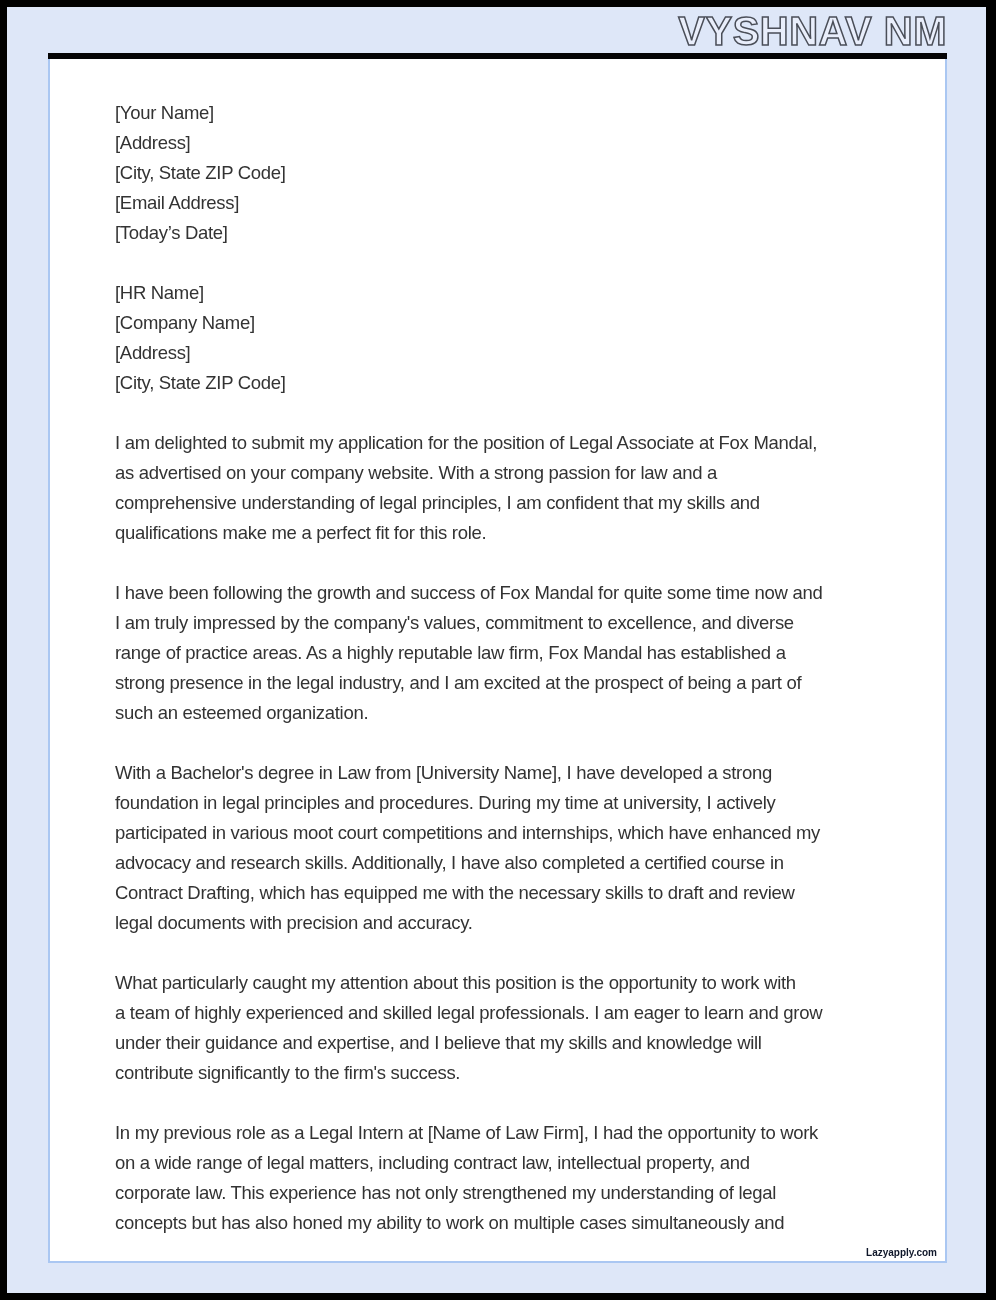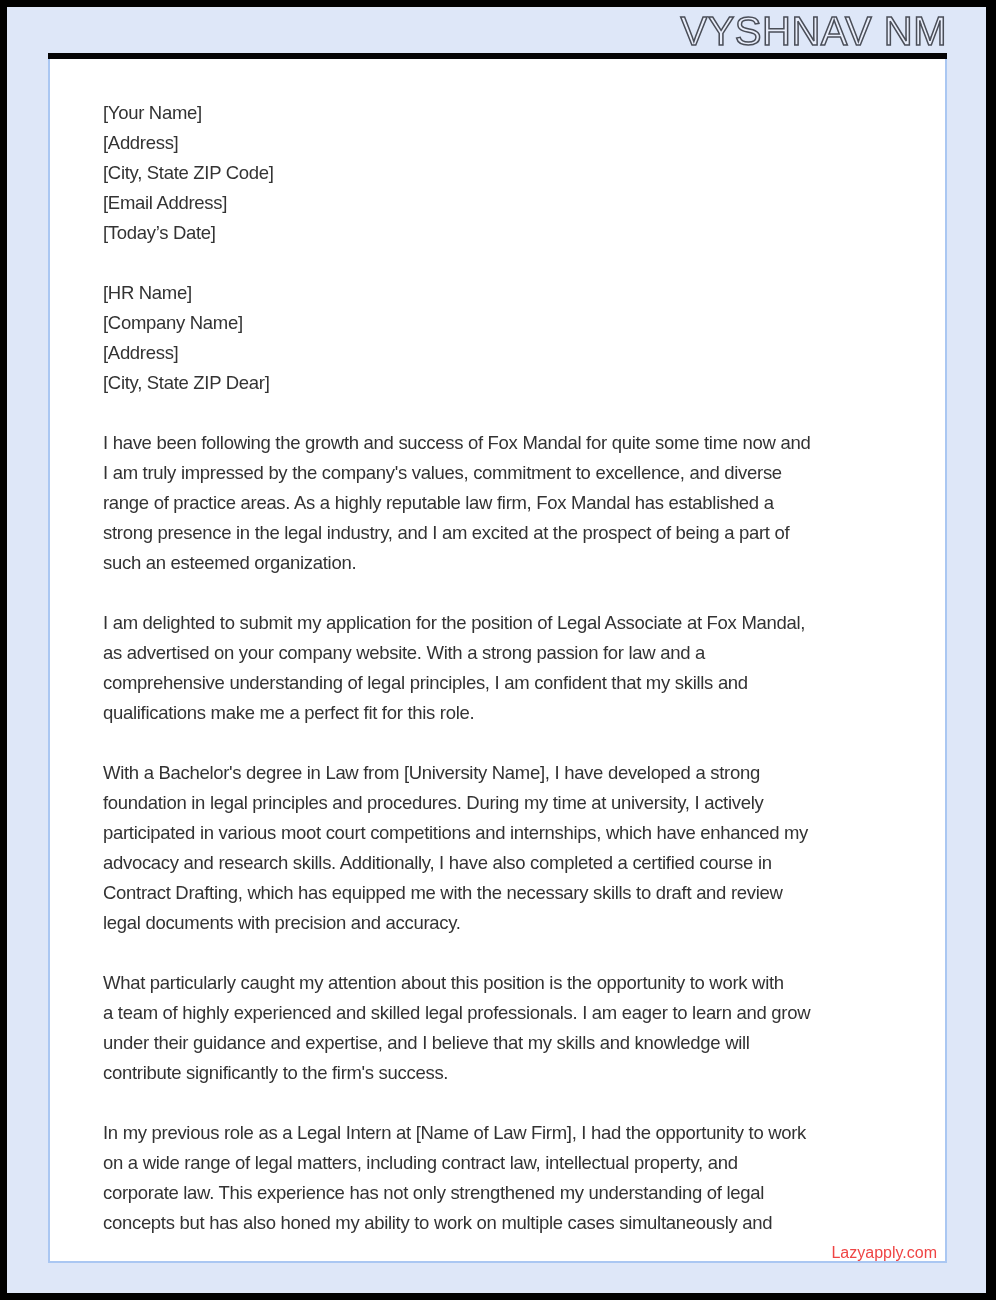--- a/index.html
+++ b/index.html
@@ -21,21 +21,21 @@
     background: #dee7f8;
     overflow: hidden;
   }
   
   .brand {
     position: absolute;
     top: 3px;
     right: 39px;
     font-size: 40px;
     line-height: 42px;
-    font-weight: 400;
+    font-weight: 700;
     letter-spacing: 0.5px;
     color: #e9eefb;
     -webkit-text-stroke: 1.5px #4a4e58;
     white-space: nowrap;
   }
   
   .rule {
     position: absolute;
     left: 41px;
     top: 46px;
@@ -57,32 +57,33 @@
     overflow: visible;
   }
   .content {
     padding: 39px 26px 0 49px;
     font-size: 18.5px;
     line-height: 30px;
     letter-spacing: -0.3px;
     color: #333333;
   }
   .block {
-    margin: 0 0 30px 4px;
+    margin: 0 0 30px 16px;
     white-space: pre-line;
   }
   .watermark {
     position: absolute;
     right: 8px;
     bottom: 1px;
-    font-size: 16px;
+    font-size: 10px;
     line-height: 15px;
     letter-spacing: 0;
-    color: #ef4444;
+    color: #0f172a;
     background: transparent;
+    font-weight: bold;
   }
 </style>
 </head>
 <body>
 
 <div class="canvas">
 
   <div class="brand">VYSHNAV NM</div>
 
   <div class="rule"></div>
@@ -92,33 +93,33 @@
 
       <p class="block">[Your Name]
 [Address]
 [City, State ZIP Code]
 [Email Address]
 [Today’s Date]</p>
 
       <p class="block">[HR Name]
 [Company Name]
 [Address]
-[City, State ZIP Dear]</p>
+[City, State ZIP Code]</p>
 
+
+      <p class="block">I am delighted to submit my application for the position of Legal Associate at Fox Mandal,
+as advertised on your company website. With a strong passion for law and a
+comprehensive understanding of legal principles, I am confident that my skills and
+qualifications make me a perfect fit for this role.</p>
 
       <p class="block">I have been following the growth and success of Fox Mandal for quite some time now and
 I am truly impressed by the company's values, commitment to excellence, and diverse
 range of practice areas. As a highly reputable law firm, Fox Mandal has established a
 strong presence in the legal industry, and I am excited at the prospect of being a part of
 such an esteemed organization.</p>
-
-      <p class="block">I am delighted to submit my application for the position of Legal Associate at Fox Mandal,
-as advertised on your company website. With a strong passion for law and a
-comprehensive understanding of legal principles, I am confident that my skills and
-qualifications make me a perfect fit for this role.</p>
 
       <p class="block">With a Bachelor's degree in Law from [University Name], I have developed a strong
 foundation in legal principles and procedures. During my time at university, I actively
 participated in various moot court competitions and internships, which have enhanced my
 advocacy and research skills. Additionally, I have also completed a certified course in
 Contract Drafting, which has equipped me with the necessary skills to draft and review
 legal documents with precision and accuracy.</p>
 
       <p class="block">What particularly caught my attention about this position is the opportunity to work with
 a team of highly experienced and skilled legal professionals. I am eager to learn and grow

